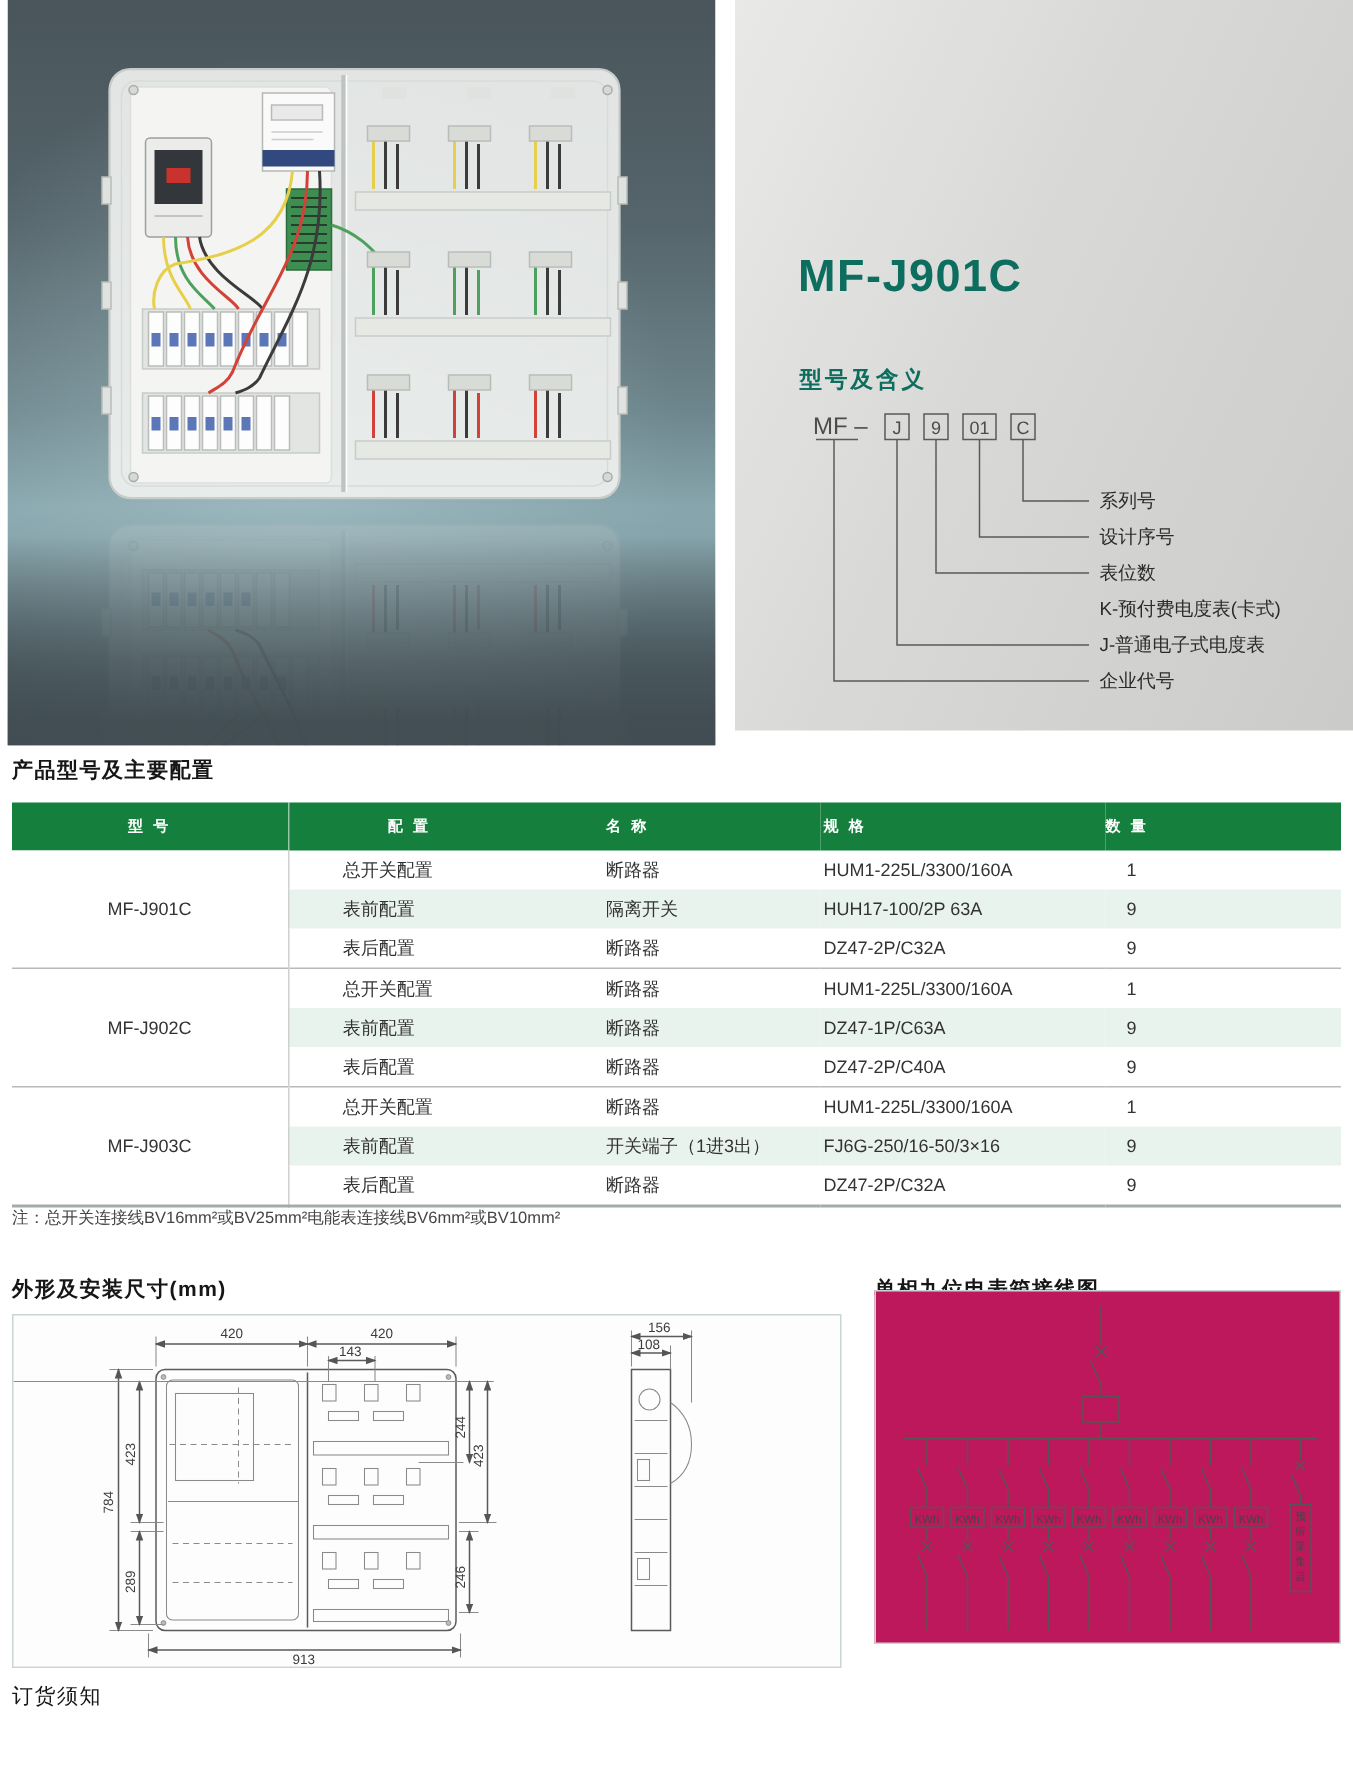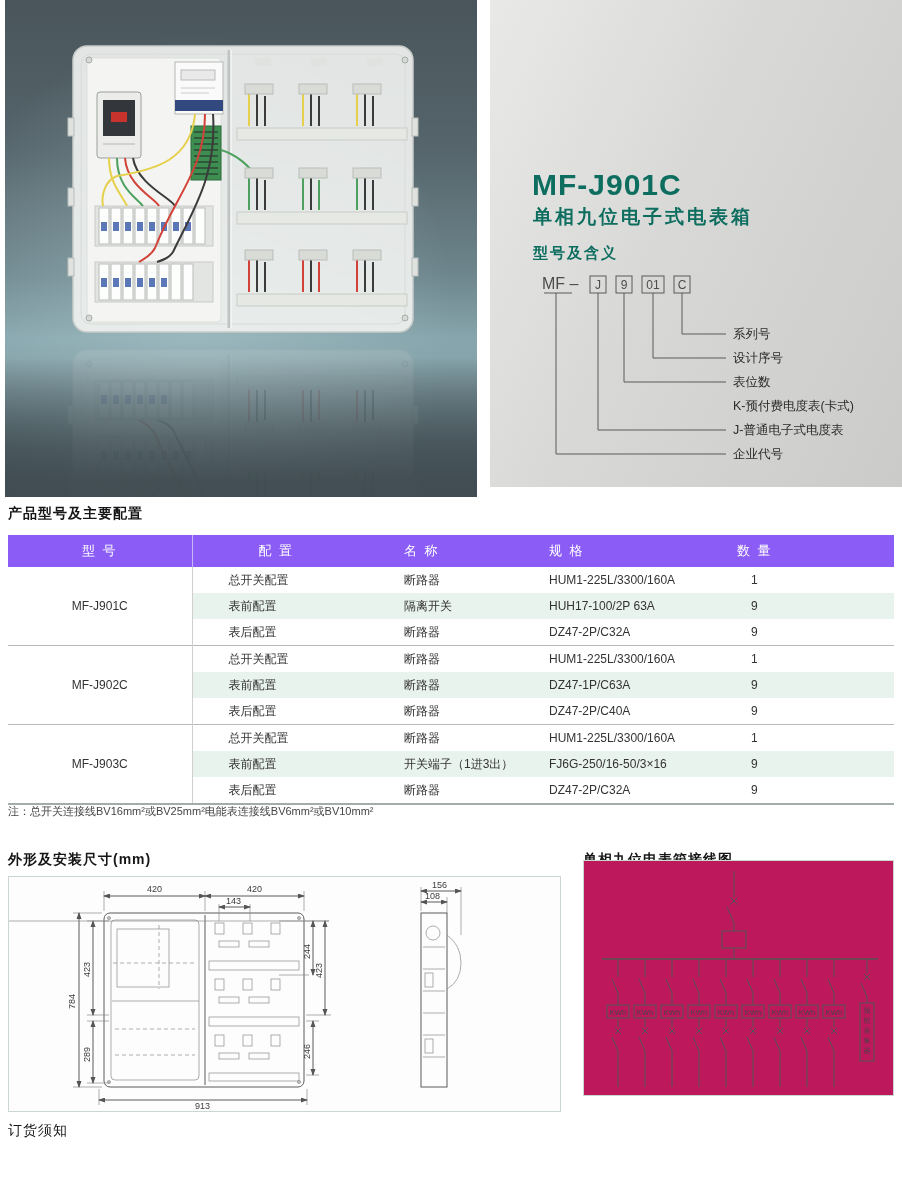--- a/index.html
+++ b/index.html
@@ -15,21 +15,21 @@
   .code-diagram{position:absolute;left:40px;top:268px;}
   .code-diagram text{fill:#4c4c4c;font-family:"Liberation Sans",sans-serif;}
   .code-diagram .lbl{fill:#2b2b2b;font-size:12.5px;}
   .code-diagram .ln{stroke:#5a5a5a;stroke-width:1;fill:none;}
   .code-diagram .bx{fill:none;stroke:#5a5a5a;stroke-width:1;}
   
   .section-title{position:absolute;font-size:14px;font-weight:bold;color:#161616;letter-spacing:1px;}
   .cfg-title{left:8px;top:505px;}
   .cfg-table{position:absolute;left:8px;top:535px;width:886px;border-collapse:collapse;table-layout:fixed;
              font-size:12px;color:#333;border-bottom:2px solid #a3aca8;}
-  .cfg-table th{background:#8b5cf6;color:#fff;font-weight:normal;font-size:13px;height:30px;letter-spacing:2px;}
+  .cfg-table th{background:#15803d;color:#fff;font-weight:bold;font-size:10px;height:30px;letter-spacing:2px;}
   .cfg-table th.h1{text-align:center;border-right:1px solid rgba(255,255,255,.55);}
   .cfg-table th.h2{text-align:left;padding-left:66px;}
   .cfg-table th.h3{text-align:left;padding-left:2px;}
   .cfg-table th.h4{text-align:left;padding-left:2px;}
   .cfg-table th.h5{text-align:left;padding-left:0;}
   .cfg-table td{height:26px;padding:0;}
   .cfg-table td.model-cell{text-align:center;background:#fff;border-right:1px solid #cfcfcf;color:#333;}
   .cfg-table td.c1{padding-left:36px;}
   .cfg-table td.c2{padding-left:2px;}
   .cfg-table td.c3{padding-left:2px;}
@@ -214,21 +214,20 @@
             <circle cx="400" cy="318" r="3"></circle>
         </g>
       </g>
       <use href="#mbox" transform="matrix(1,0,0,-1,0,682)" opacity="0.15"></use>
       <rect x="0" y="338" width="472" height="159" fill="url(#fadeG)"></rect>
     </svg>
   </div>
 
   <div class="panel">
     <div class="model-title">MF-J901C</div>
-    <div class="model-subtitle">单相九位电子式电表箱</div>
     <div class="meaning-title">型号及含义</div>
     <svg class="code-diagram" width="360" height="205" viewBox="0 0 360 205">
       <text x="12" y="21" font-size="16">MF –</text>
       <line class="ln" x1="14" y1="25" x2="42" y2="25"></line>
       <rect class="bx" x="60" y="8" width="16" height="17"></rect>
       <text x="68" y="21" font-size="12" text-anchor="middle">J</text>
       <rect class="bx" x="86" y="8" width="16" height="17"></rect>
       <text x="94" y="21" font-size="12" text-anchor="middle">9</text>
       <rect class="bx" x="112" y="8" width="22" height="17"></rect>
       <text x="123" y="21" font-size="12" text-anchor="middle">01</text>

